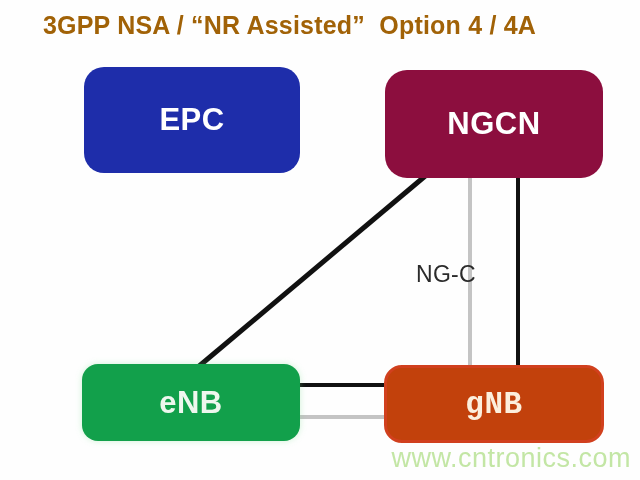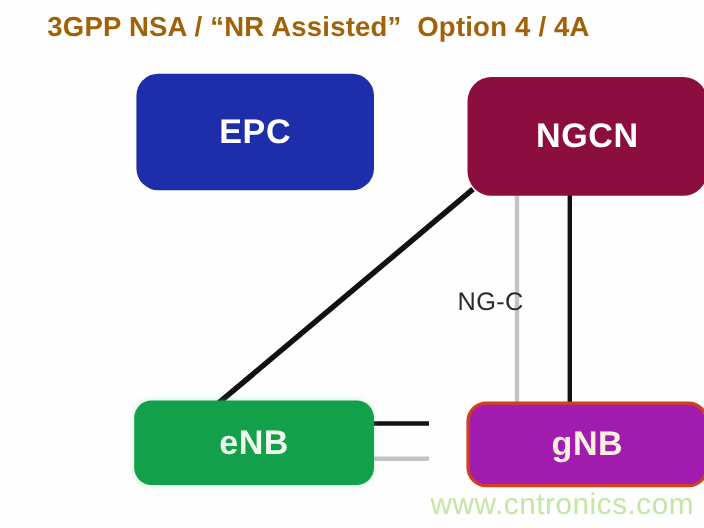--- a/index.html
+++ b/index.html
@@ -36,21 +36,20 @@
   .node {
     position: absolute;
     display: flex;
     align-items: center;
     justify-content: center;
     color: #ffffff;
     font-weight: bold;
     font-size: 31px;
     letter-spacing: 0.5px;
     box-sizing: border-box;
-    margin-left: 40px;
   }
 
   .node-epc  { left: 84px;  top: 67px;  width: 216px; height: 106px; border-radius: 20px; }
   .node-ngcn { left: 385px; top: 70px;  width: 218px; height: 108px; border-radius: 22px; align-items: center; }
   .node-enb  { left: 82px;  top: 364px; width: 218px; height: 77px;  border-radius: 16px;
                color: #eef7ee; box-shadow: 0 0 6px rgba(120,220,140,0.35); }
   .node-gnb  { left: 384px; top: 365px; width: 220px; height: 78px;  border-radius: 18px;
                color: #fcefdd; border: 3px solid; }
 
   .edge-label {
@@ -90,21 +89,21 @@
   </div>
 
   <div class="node node-ngcn" style="background-color: rgb(140, 14, 62);">
     <span>NGCN</span>
   </div>
 
   <div class="node node-enb" style="background-color: rgb(18, 160, 75); align-items: center;">
     <span>eNB</span>
   </div>
 
-  <div class="node node-gnb" style="background-color: #a21caf; border-color: rgb(209, 64, 30);">
+  <div class="node node-gnb" style="background-color: #c2410c; border-color: rgb(209, 64, 30); font-family: Liberation Mono, monospace;">
     <span>gNB</span>
   </div>
 
   <div class="edge-label label-ngc">NG-C</div>
 
 
   <div class="watermark" style="color: rgb(195, 230, 165);">www.cntronics.com</div>
 
 </div>
 

